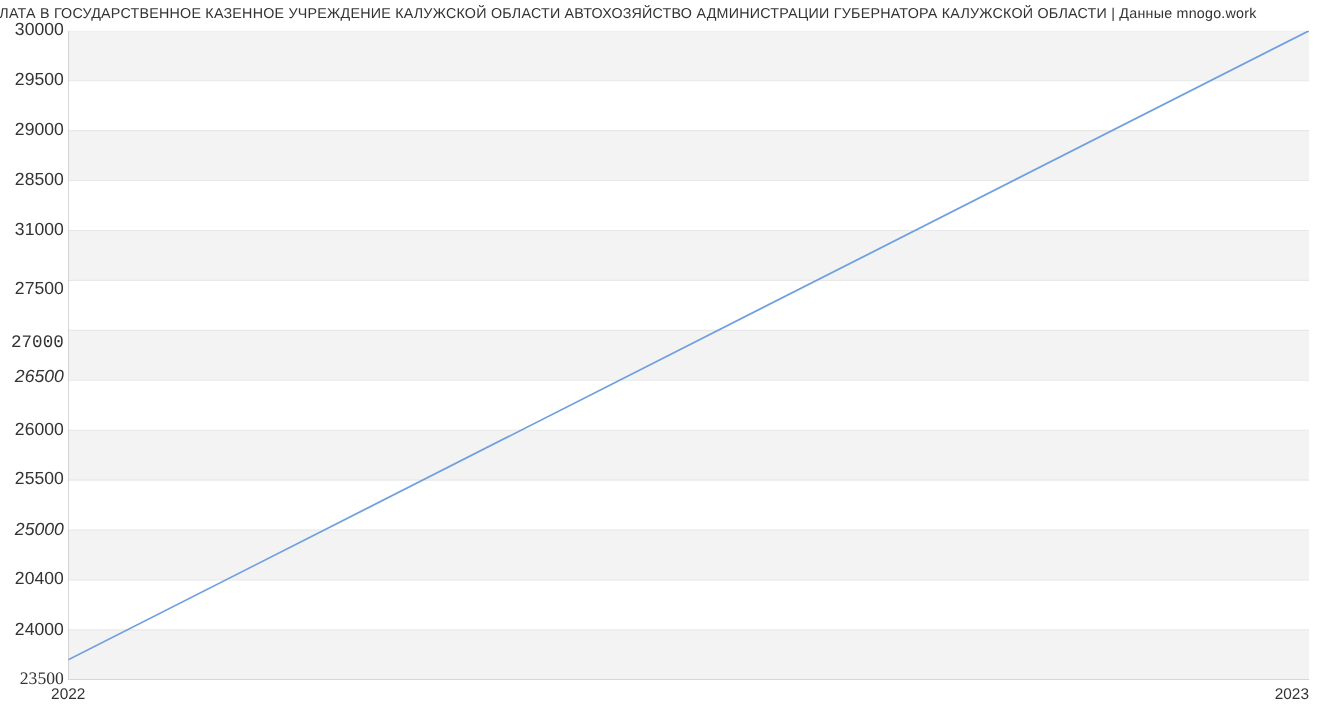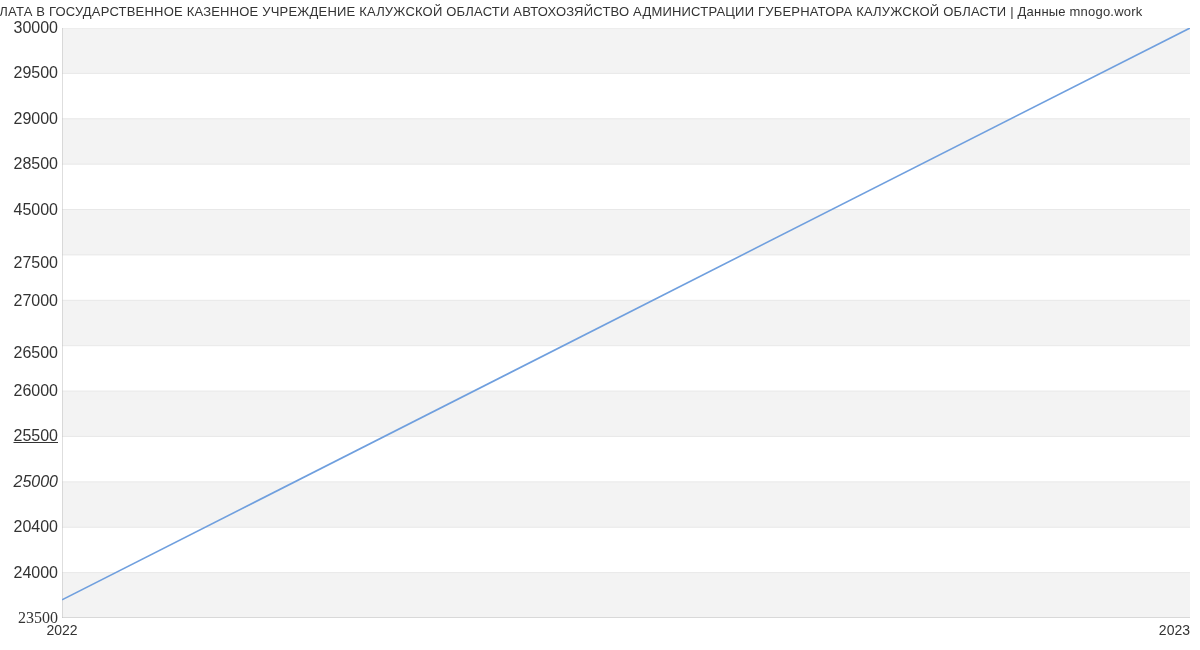--- a/index.html
+++ b/index.html
@@ -111,25 +111,25 @@
     </g>
 
     <polyline points="0,571.846 1128,0" fill="none" stroke="#6f9fde" stroke-width="1.6"></polyline>
   </svg>
 </div>
 
 <div class="ytick" style="top:618px;font-family:Liberation Serif, serif;">23500</div>
 <div class="ytick" style="top:572.62px;">24000</div>
 <div class="ytick" style="top:527.23px;">20400</div>
 <div class="ytick" style="top:481.85px;font-style:italic;">25000</div>
-<div class="ytick" style="top:436.46px;text-decoration:underline;">25500</div>
+<div class="ytick" style="top:436.46px;">25500</div>
 <div class="ytick" style="top:391.08px;">26000</div>
-<div class="ytick" style="top:353px;">26500</div>
-<div class="ytick" style="top:301px;">27000</div>
+<div class="ytick" style="top:343px;font-style:italic;">26500</div>
+<div class="ytick" style="top:311px;font-family:Liberation Mono, monospace;">27000</div>
 <div class="ytick" style="top:263px;">27500</div>
-<div class="ytick" style="top:209.54px;">45000</div>
+<div class="ytick" style="top:209.54px;">31000</div>
 <div class="ytick" style="top:164.15px;">28500</div>
 <div class="ytick" style="top:118.77px;">29000</div>
 <div class="ytick" style="top:73.38px;">29500</div>
 <div class="ytick" style="top:28px;">30000</div>
 
 <div class="xtick" style="left:62px;">2022</div>
 <div class="xtick" style="left:1190px; transform:translateX(-100%);">2023</div>
 
 </body></html>

